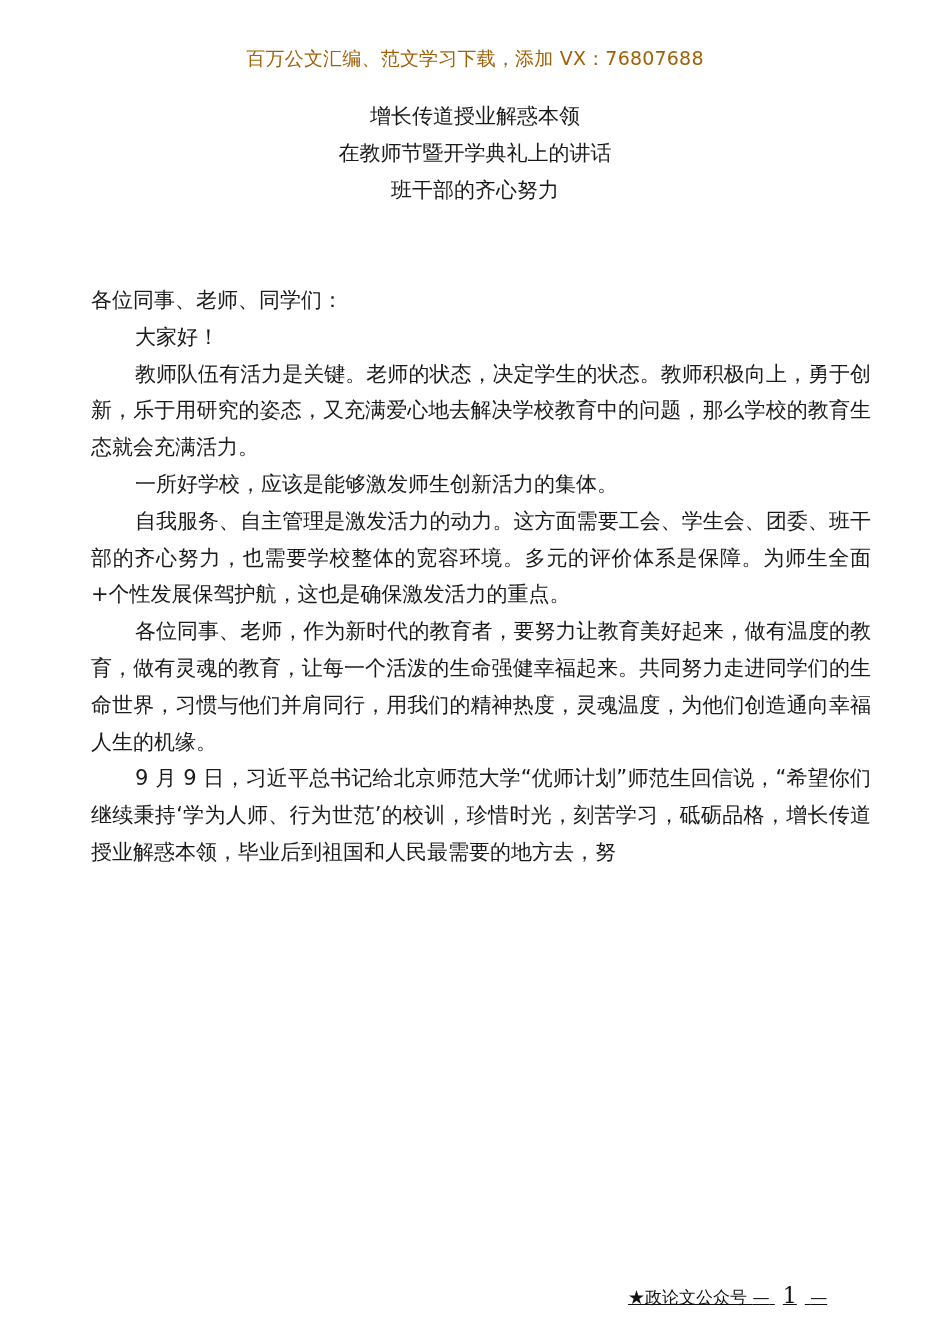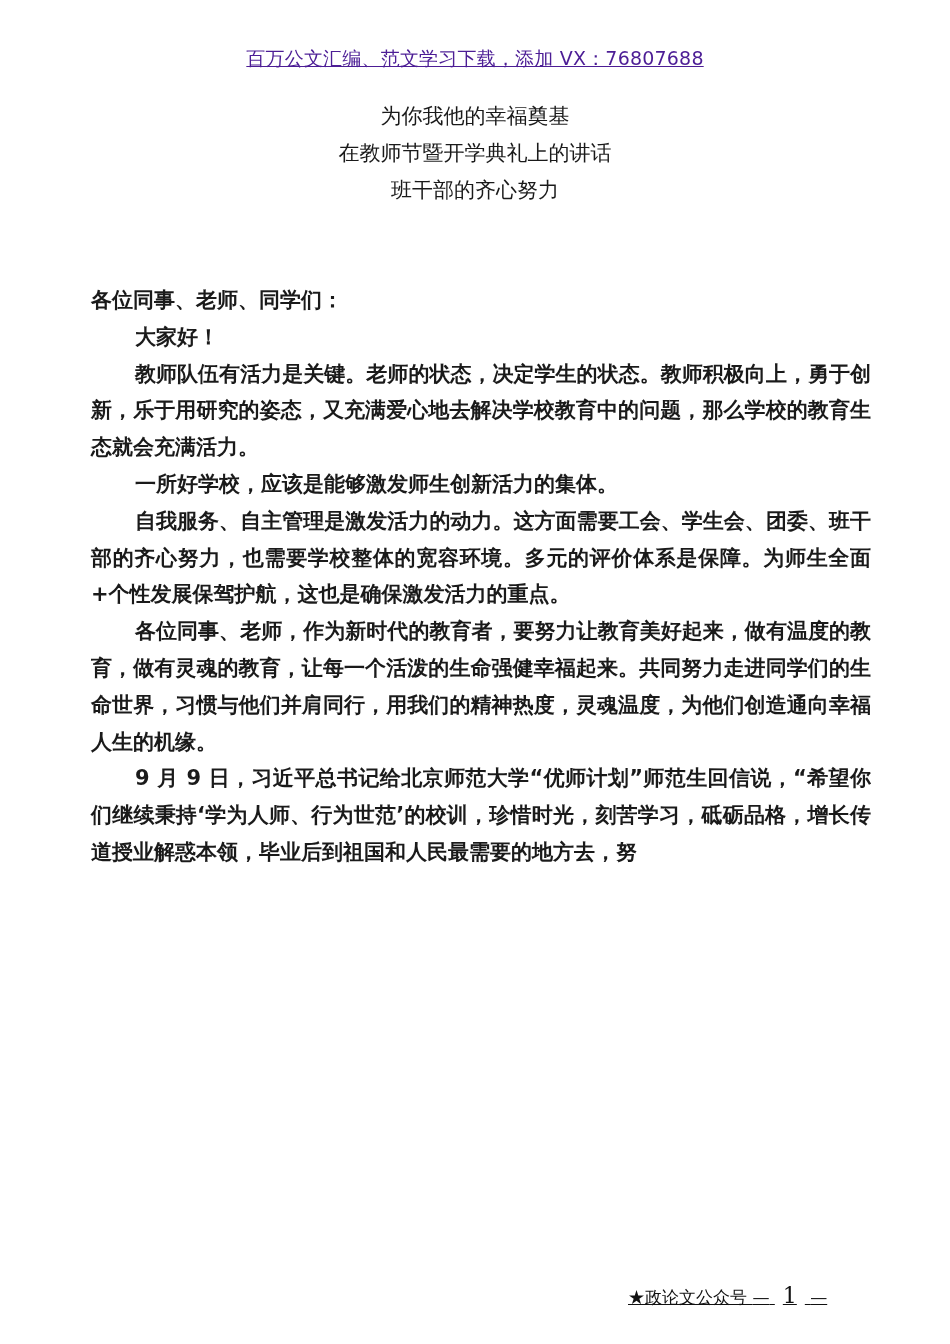--- a/index.html
+++ b/index.html
@@ -3,47 +3,47 @@
 <meta charset="utf-8">
 <style>
   html, body { margin: 0; padding: 0; background: #ffffff; }
   body {
     width: 950px; height: 1344px; position: relative; overflow: hidden;
     font-family: "DejaVu Sans", "Liberation Sans", sans-serif;
     color: #1a1a1a;
   }
   .banner {
     position: absolute; top: 46px; left: 0; width: 950px; text-align: center;
-    font-size: 19px; color: #4c1d95; letter-spacing: 0.2px; text-decoration: underline;
+    font-size: 19px; color: #a16207; letter-spacing: 0.2px;
   }
   .title-block {
     position: absolute; top: 98px; left: 0; width: 950px; text-align: center;
     font-size: 21px; line-height: 37px;
   }
   .body {
     position: absolute; top: 282px; left: 91px; width: 780px;
-    font-size: 21px; line-height: 36.8px; font-weight: bold;
+    font-size: 21px; line-height: 36.8px;
   }
   .body p { margin: 0; text-align: justify; }
   .body p.indent { text-indent: 44px; }
   .footer {
     position: absolute; top: 1283px; left: 628px;
     font-size: 17px; color: #111;
     font-family: "DejaVu Serif", "Liberation Serif", serif;
     text-decoration: underline;
   }
   .footer .num { margin: 0 8px; font-size: 22px; }
 </style>
 </head>
 <body>
 
 <div class="banner">百万公文汇编、范文学习下载，添加 VX：76807688</div>
 
 <div class="title-block">
-  <div>为你我他的幸福奠基</div>
+  <div>增长传道授业解惑本领</div>
   <div>在教师节暨开学典礼上的讲话</div>
   <div>班干部的齐心努力</div>
 </div>
 
 <div class="body">
   <p>各位同事、老师、同学们：</p>
   <p class="indent">大家好！</p>
   <p class="indent">教师队伍有活力是关键。老师的状态，决定学生的状态。教师积极向上，勇于创新，乐于用研究的姿态，又充满爱心地去解决学校教育中的问题，那么学校的教育生态就会充满活力。</p>
   <p class="indent">一所好学校，应该是能够激发师生创新活力的集体。</p>
   <p class="indent">自我服务、自主管理是激发活力的动力。这方面需要工会、学生会、团委、班干部的齐心努力，也需要学校整体的宽容环境。多元的评价体系是保障。为师生全面+个性发展保驾护航，这也是确保激发活力的重点。</p>

